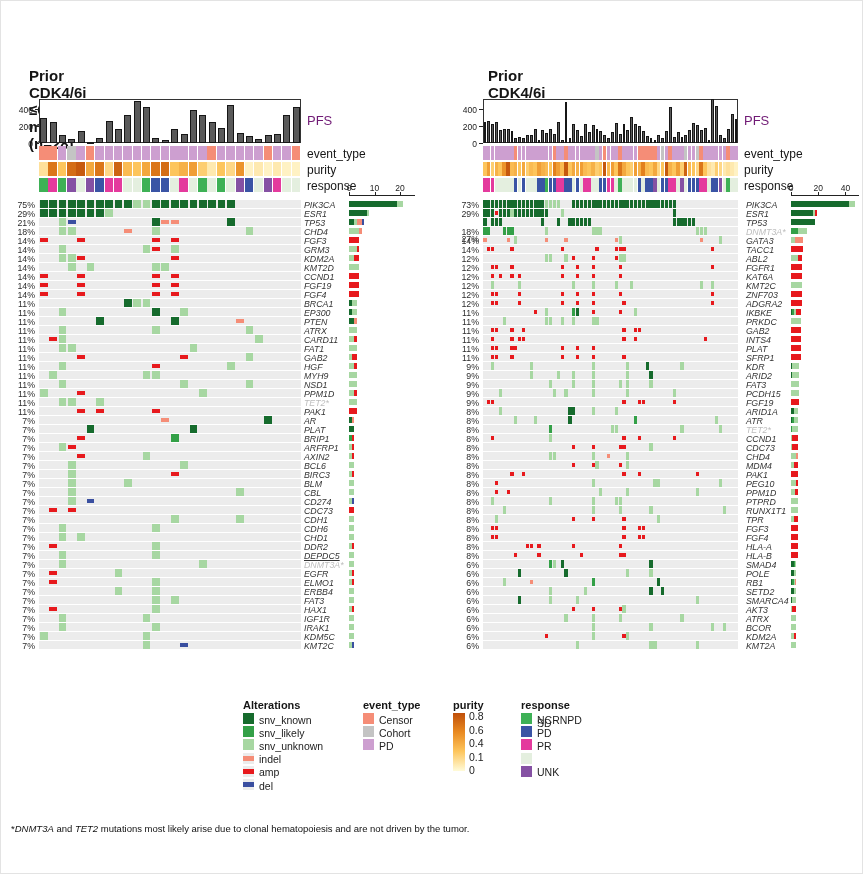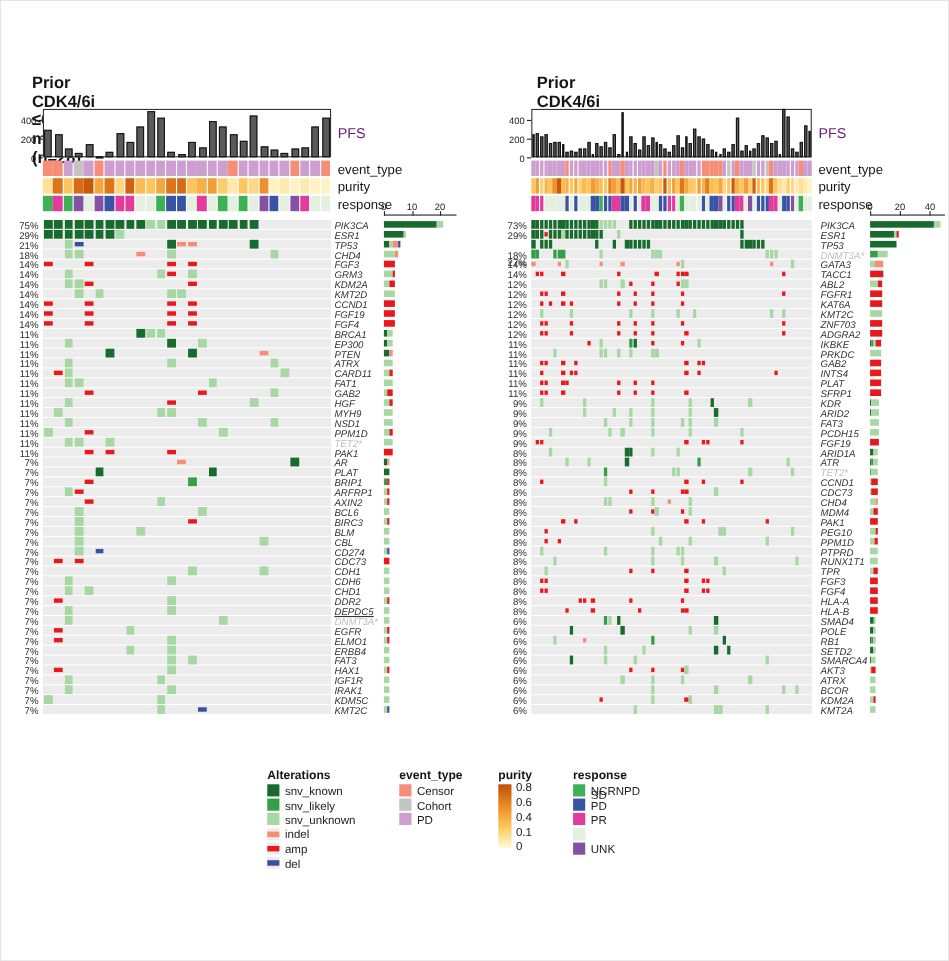--- a/index.html
+++ b/index.html
@@ -1492,13 +1492,16 @@
       <div class="leg-item" style="left: 536px; top: 738.9px;">PR</div>
       <div class="leg-sw" style="left: 520px; top: 751.6px;">
         <div class="inner" style="top: 0px; height: 11px; background: rgb(228, 239, 223);"></div>
       </div>
       <div class="leg-item" style="left: 536px; top: 716px;">SD</div>
       <div class="leg-sw" style="left: 520px; top: 764.8px;">
         <div class="inner" style="top: 0px; height: 11px; background: rgb(133, 81, 163);"></div>
       </div>
       <div class="leg-item" style="left: 536px; top: 765.3px;">UNK</div>
     </div>
+  <div class="abs fn" style="left:10px;top:822px;">
+    <span>*</span><i>DNMT3A</i><span> and </span><i>TET2</i><span> mutations most likely arise due to clonal hematopoiesis and are not driven by the tumor.</span>
+  </div>
 </div>
 
 </body></html>

